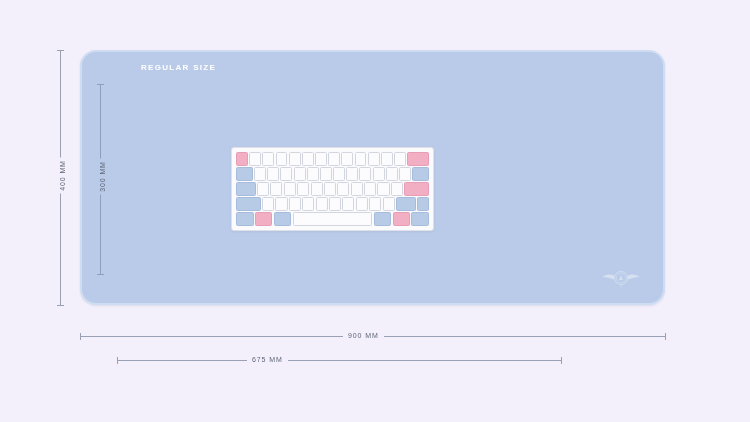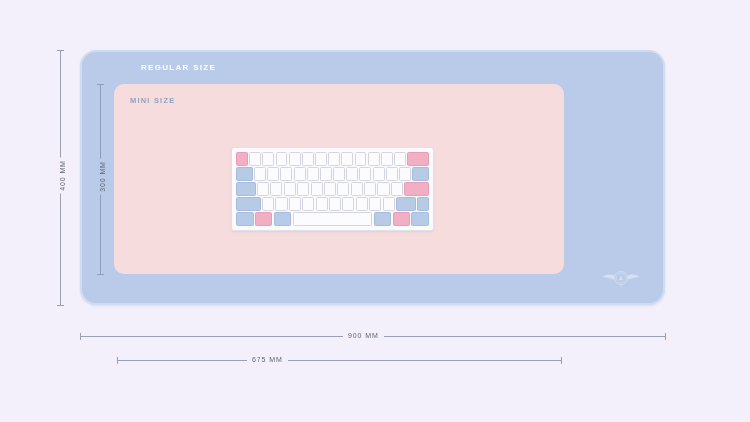--- a/index.html
+++ b/index.html
@@ -153,23 +153,20 @@
     </div>
   </div>
 
   <div>
     <div class="dim-cap-v" style="left:97px;top:84px;background:#8b9ec0;"></div>
     <div class="dim-line-v" style="left:100px;top:84px;height:190px;background:#8b9ec0;"></div>
     <div class="dim-cap-v" style="left:97px;top:274px;background:#8b9ec0;"></div>
     <div class="dim-label-v on-blue" style="left:84px;top:171px;width:34px;text-align:center;">300 MM</div>
   </div>
 
-  <div class="mat-mini">
-    <div class="mat-mini-label">MINI SIZE</div>
-  </div>
 
   <div class="keyboard">
     <div class="kb-inner" id="kb-inner">
         <div class="kb-row">
           <div class="key p" style="flex: 1 1 0px;"></div>
           <div class="key w" style="flex: 1 1 0px;"></div>
           <div class="key w" style="flex: 1 1 0px;"></div>
           <div class="key w" style="flex: 1 1 0px;"></div>
           <div class="key w" style="flex: 1 1 0px;"></div>
           <div class="key w" style="flex: 1 1 0px;"></div>

